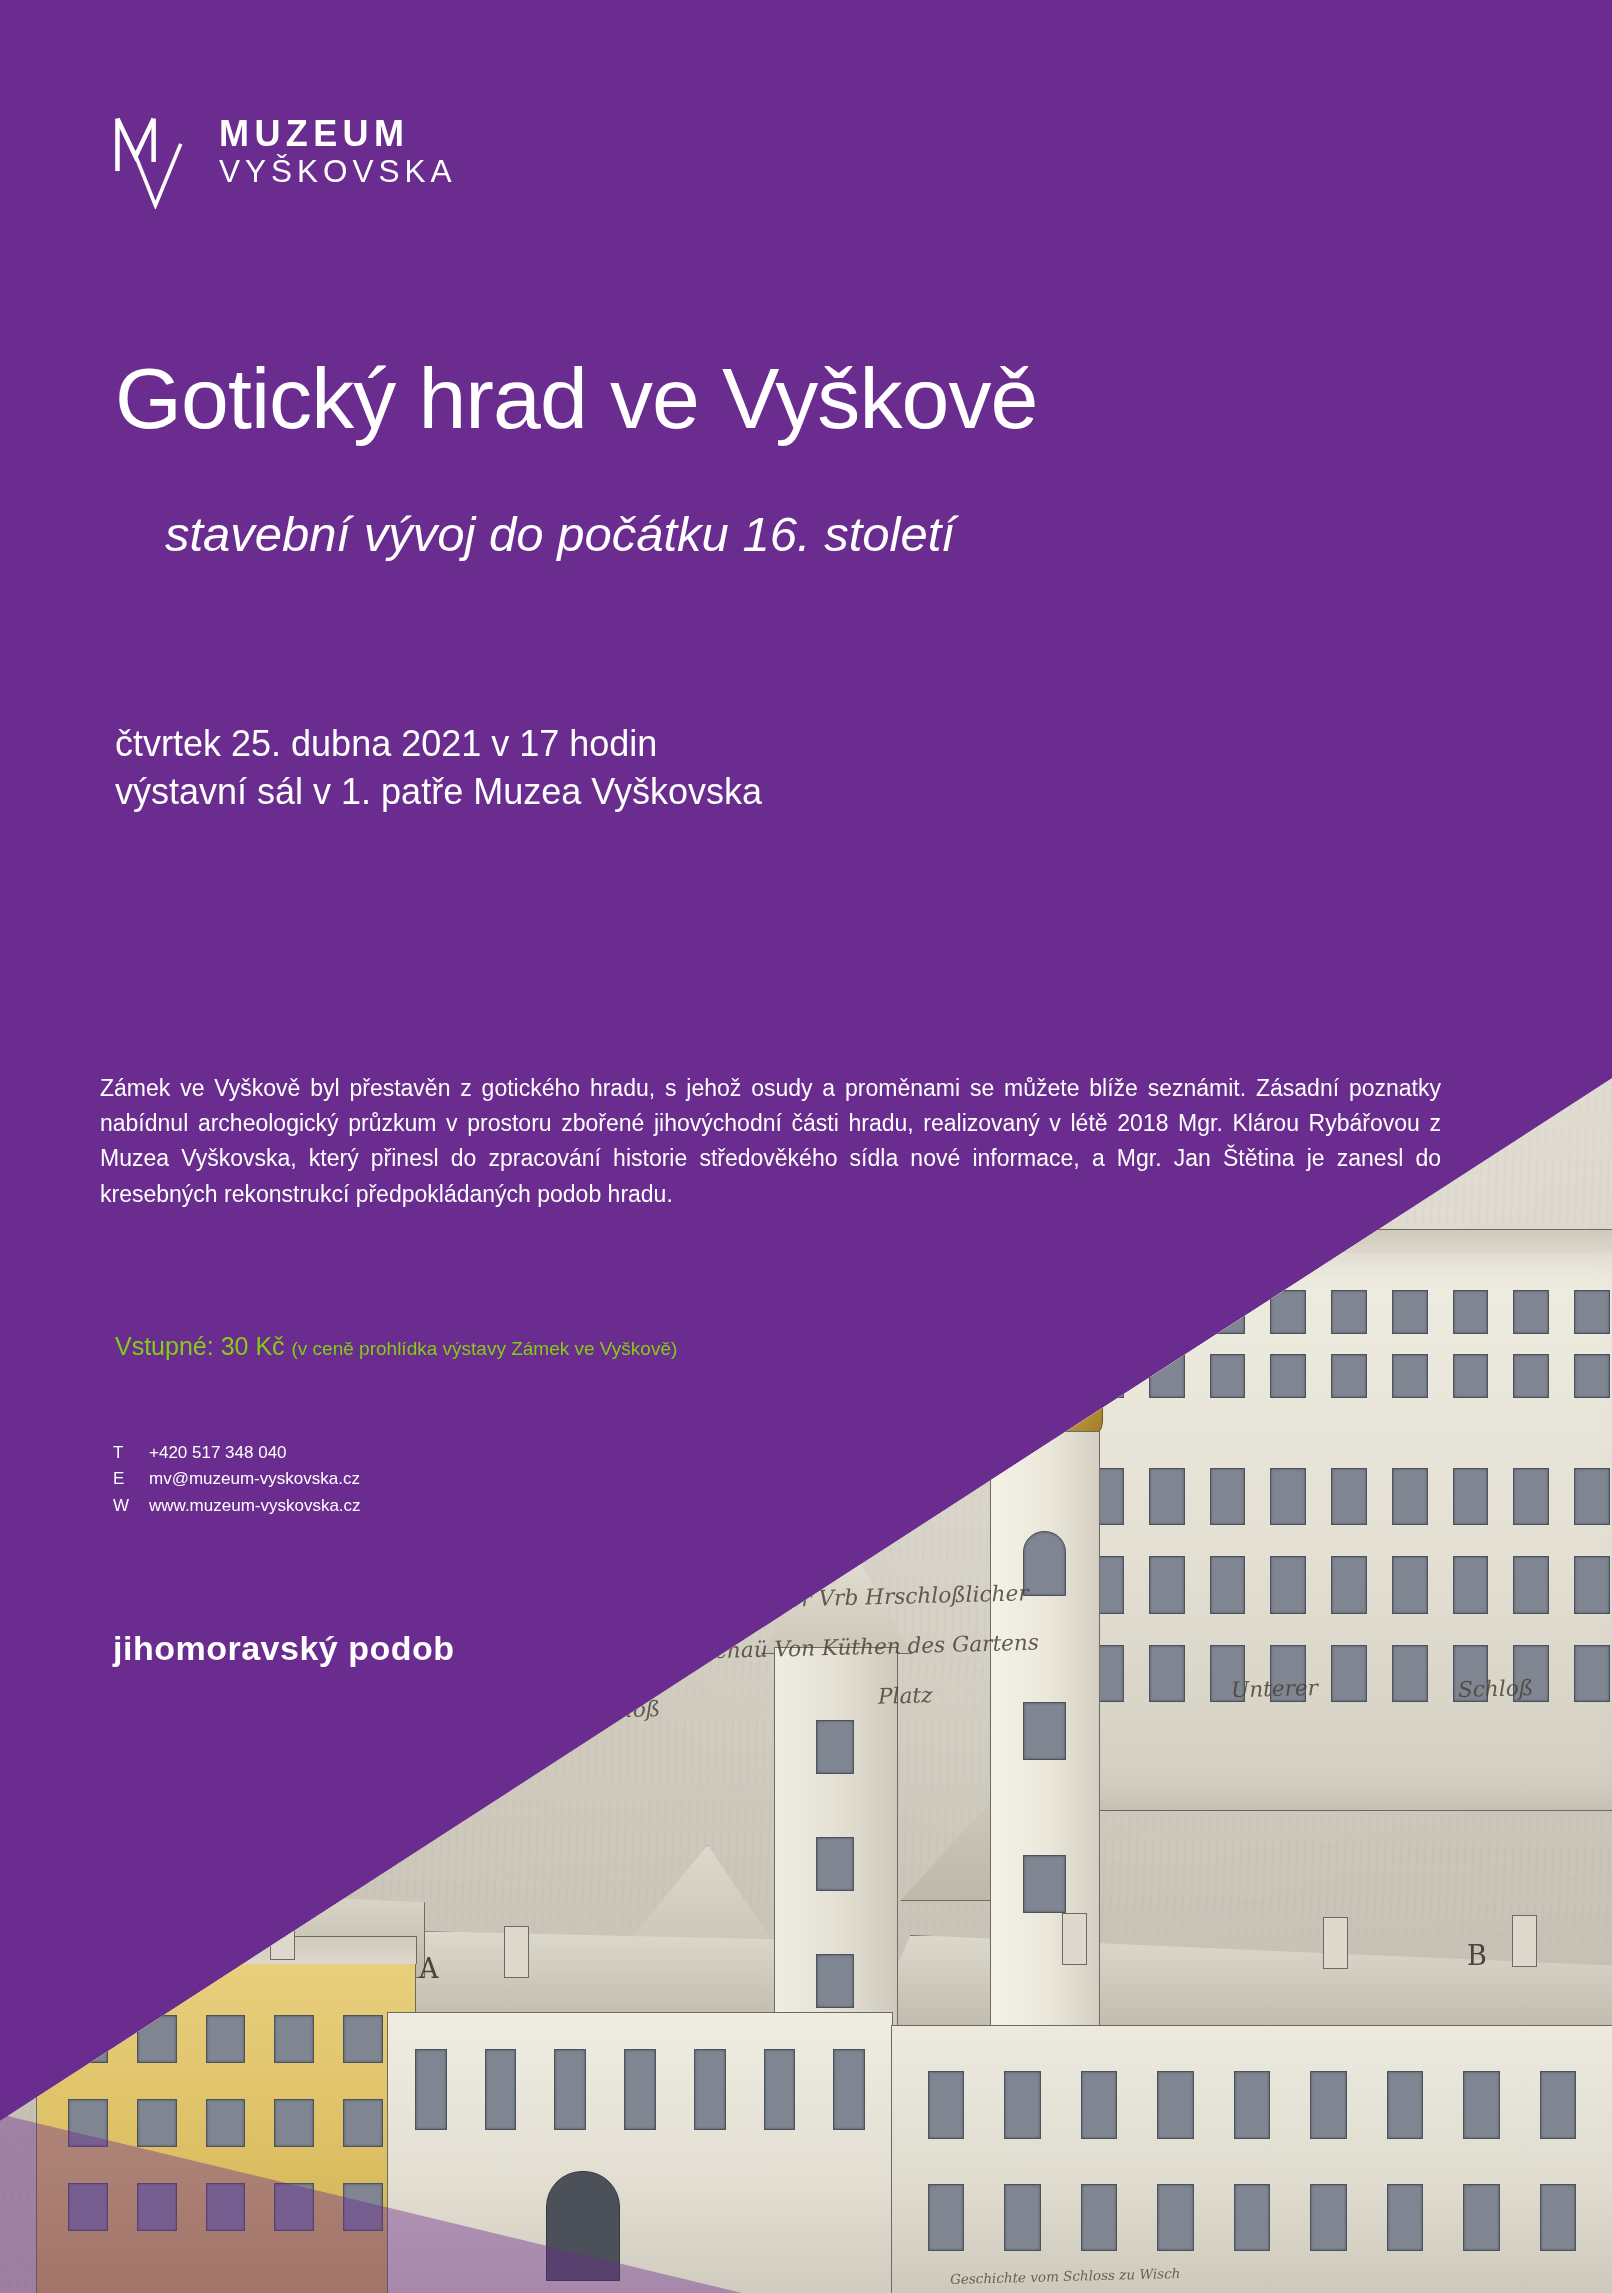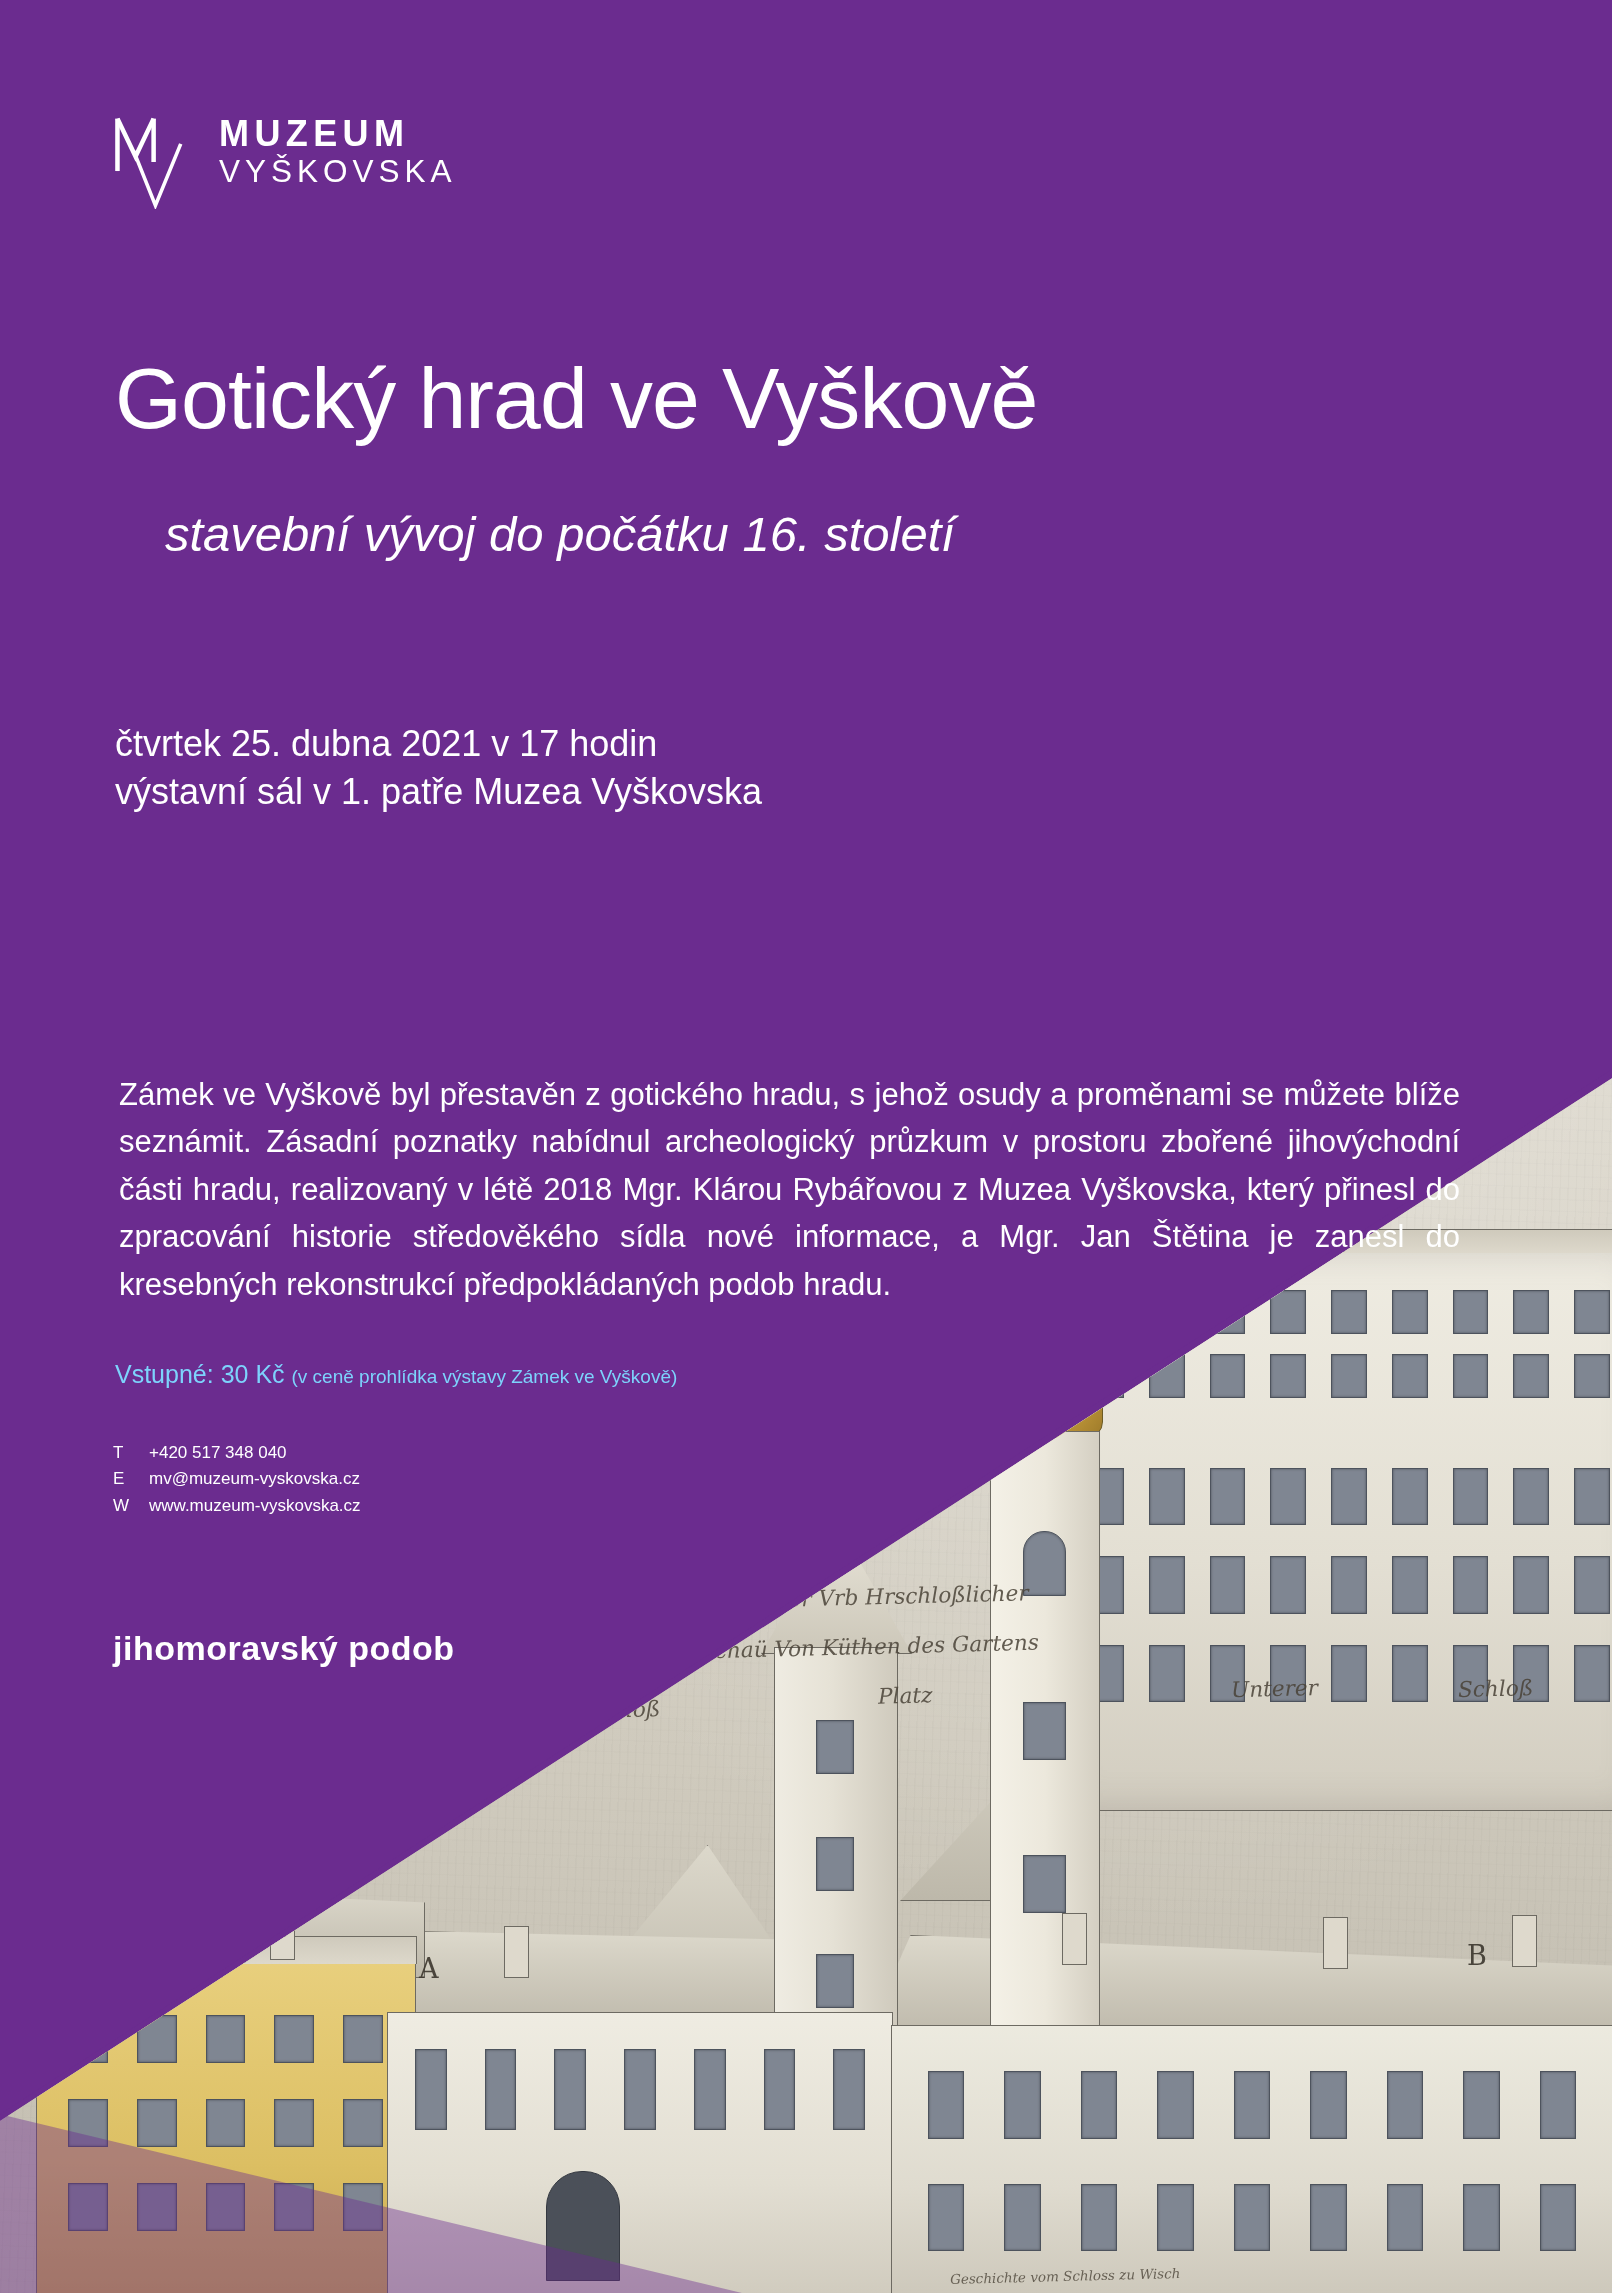--- a/index.html
+++ b/index.html
@@ -272,35 +272,34 @@
     position: absolute;
     left: 115px; top: 905px;
     color: #fff;
   }
   .lecturer-name { font-size: 36px; line-height: 1.25; }
   .lecturer-org { font-size: 22.5px; line-height: 1.4; margin-top: 3.6px; }
 
   
   .body-text {
     position: absolute;
-    left: 119px; top: 1071px;
+    left: 100px; top: 1071px;
     width: 1341px;
-    font-size: 31px;
+    font-size: 23px;
     line-height: 1.53;
     text-align: justify;
     color: #fff;
   }
 
   
   .fee {
     position: absolute;
     left: 115px; top: 1332px;
-    color: #7dd3fc;
+    color: #84cc16;
     font-size: 25px;
-    margin-top: 28px;
   }
   .fee .note { font-size: 19px; }
 
   
   .contacts {
     position: absolute;
     left: 113px; top: 1440px;
     color: #fff;
     font-size: 17px;
     line-height: 1.55;

